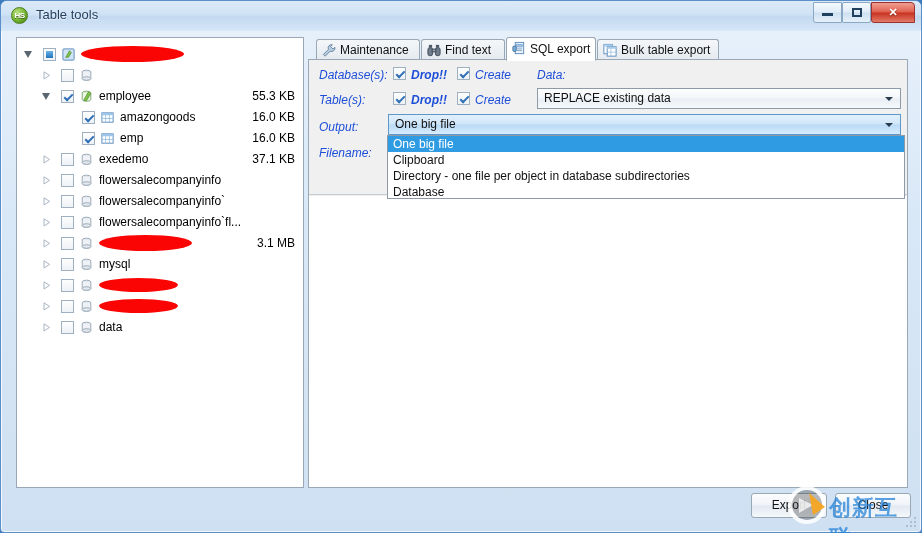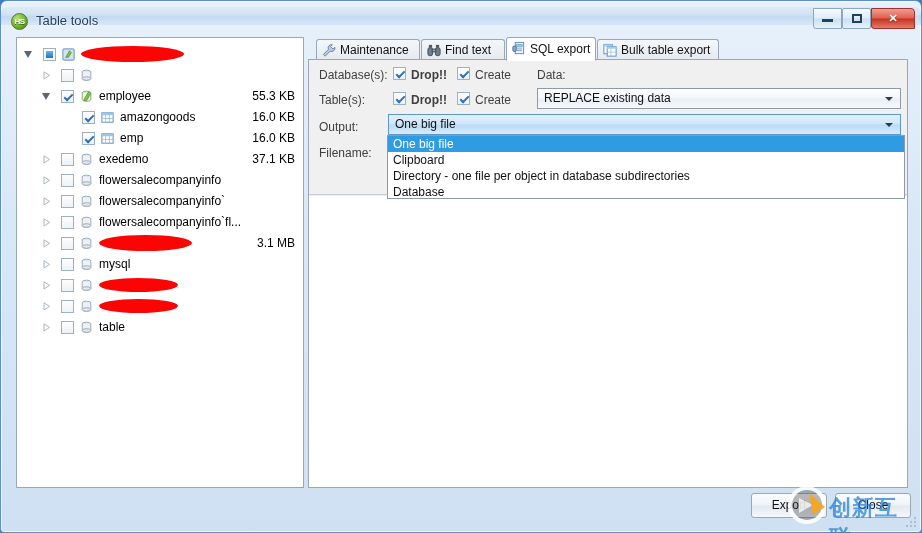--- a/index.html
+++ b/index.html
@@ -16,24 +16,23 @@
     position: absolute; left: 0; top: 0;
     width: 922px; height: 533px;
     background: linear-gradient(to bottom, #e8f1fb 0%, #d9e8f7 40%, #cfe0f2 100%);
     border: 1px solid #5b8fc9;
     border-radius: 7px 7px 4px 4px;
     box-shadow: inset 0 0 0 1px rgba(255,255,255,.75);
   }
 
   
   #titlebar {
-    position: absolute; left: 0; top: 0; right: 0; height: 18px;
+    position: absolute; left: 0; top: 0; right: 0; height: 30px;
     border-radius: 6px 6px 0 0;
     background: linear-gradient(to bottom, #dceaf8 0%, #cfe2f5 45%, #c3d9f0 52%, #d6e7f8 100%);
-    margin-top: 6px;
   }
   #app-icon {
     position: absolute; left: 10px; top: 6px;
     width: 17px; height: 17px; border-radius: 50%;
     background: radial-gradient(circle at 35% 30%, #b9e07c 0%, #72b32f 55%, #3c7a12 100%);
     border: 1px solid #4e7c1d;
     color: #fff; font-size: 8px; font-weight: bold;
     text-align: center; line-height: 16px;
     letter-spacing: -0.5px;
     text-shadow: 0 1px 0 rgba(0,0,0,.45);
@@ -135,21 +134,21 @@
   }
   #form-area {
     position: absolute; left: 0; top: 0; right: 0; height: 135px;
     background: #f0f0f0;
     border-bottom: 1px solid #c4ccd4;
   }
   #big-blank {
     position: absolute; left: 0; top: 136px; right: 0; bottom: 0;
     background: #fff;
   }
-  .flabel { position: absolute; font-size: 12px; color: #404040; }
+  .flabel { position: absolute; font-size: 12px; color: #1d4ed8; font-style: italic; }
   .fcheck {
     position: absolute; width: 13px; height: 13px;
     border: 1px solid #9fb0c0;
     background: linear-gradient(to bottom, #fdfdfd, #eef2f6);
   }
   .fcheck::after {
     content: ""; position: absolute; left: 2px; top: 3px;
     width: 7px; height: 3px;
     border-left: 2px solid #2f6fb5; border-bottom: 2px solid #2f6fb5;
     transform: rotate(-45deg);
@@ -414,21 +413,21 @@
           <svg width="11" height="9" viewBox="0 0 11 9">
             <path class="tri-closed" d="M3 0.8 L8.5 4.4 L3 8 Z"></path>
           </svg>
         </div>
         <div class="cbox" style="left: 44px;"></div>
         <div class="ticon" style="left: 62px;"><svg width="15" height="15" viewBox="0 0 16 16">
             <ellipse cx="8" cy="4.2" rx="4.6" ry="1.9" fill="#e3e8ee" stroke="#99a7b5"></ellipse>
             <path d="M3.4 4.2 v7 a4.6 1.9 0 0 0 9.2 0 v-7" fill="#eef2f6" stroke="#99a7b5"></path>
             <ellipse cx="8" cy="11.2" rx="4.6" ry="1.9" fill="#e3e8ee" stroke="#99a7b5"></ellipse>
           </svg></div>
-        <div class="node-label" style="left: 82px;">table</div>
+        <div class="node-label" style="left: 82px;">data</div>
       </div>
     </div>
 
   <div id="right-panel">
     <div id="tabstrip">
         <div class="tab" style="left: 8px; width: 104px;"><span class="tab-icon"><svg width="16" height="15" viewBox="0 0 16 16">
               <path d="M11.5 1.8 a3.6 3.6 0 0 0-4.1 5 L2 12.2 l1.9 1.9 5.4-5.4 a3.6 3.6 0 0 0 5-4.1 L12.2 6.4 9.7 3.9 Z" fill="#b9cee0" stroke="#4d6f90" stroke-width=".8"></path>
             </svg></span><span>Maintenance</span></div>
         <div class="tab" style="left: 113px; width: 84px;"><span class="tab-icon"><svg width="16" height="15" viewBox="0 0 16 16">
               <rect x="1.5" y="5" width="5" height="8.5" rx="2" fill="#6f7d8c" stroke="#3d4a57"></rect>

